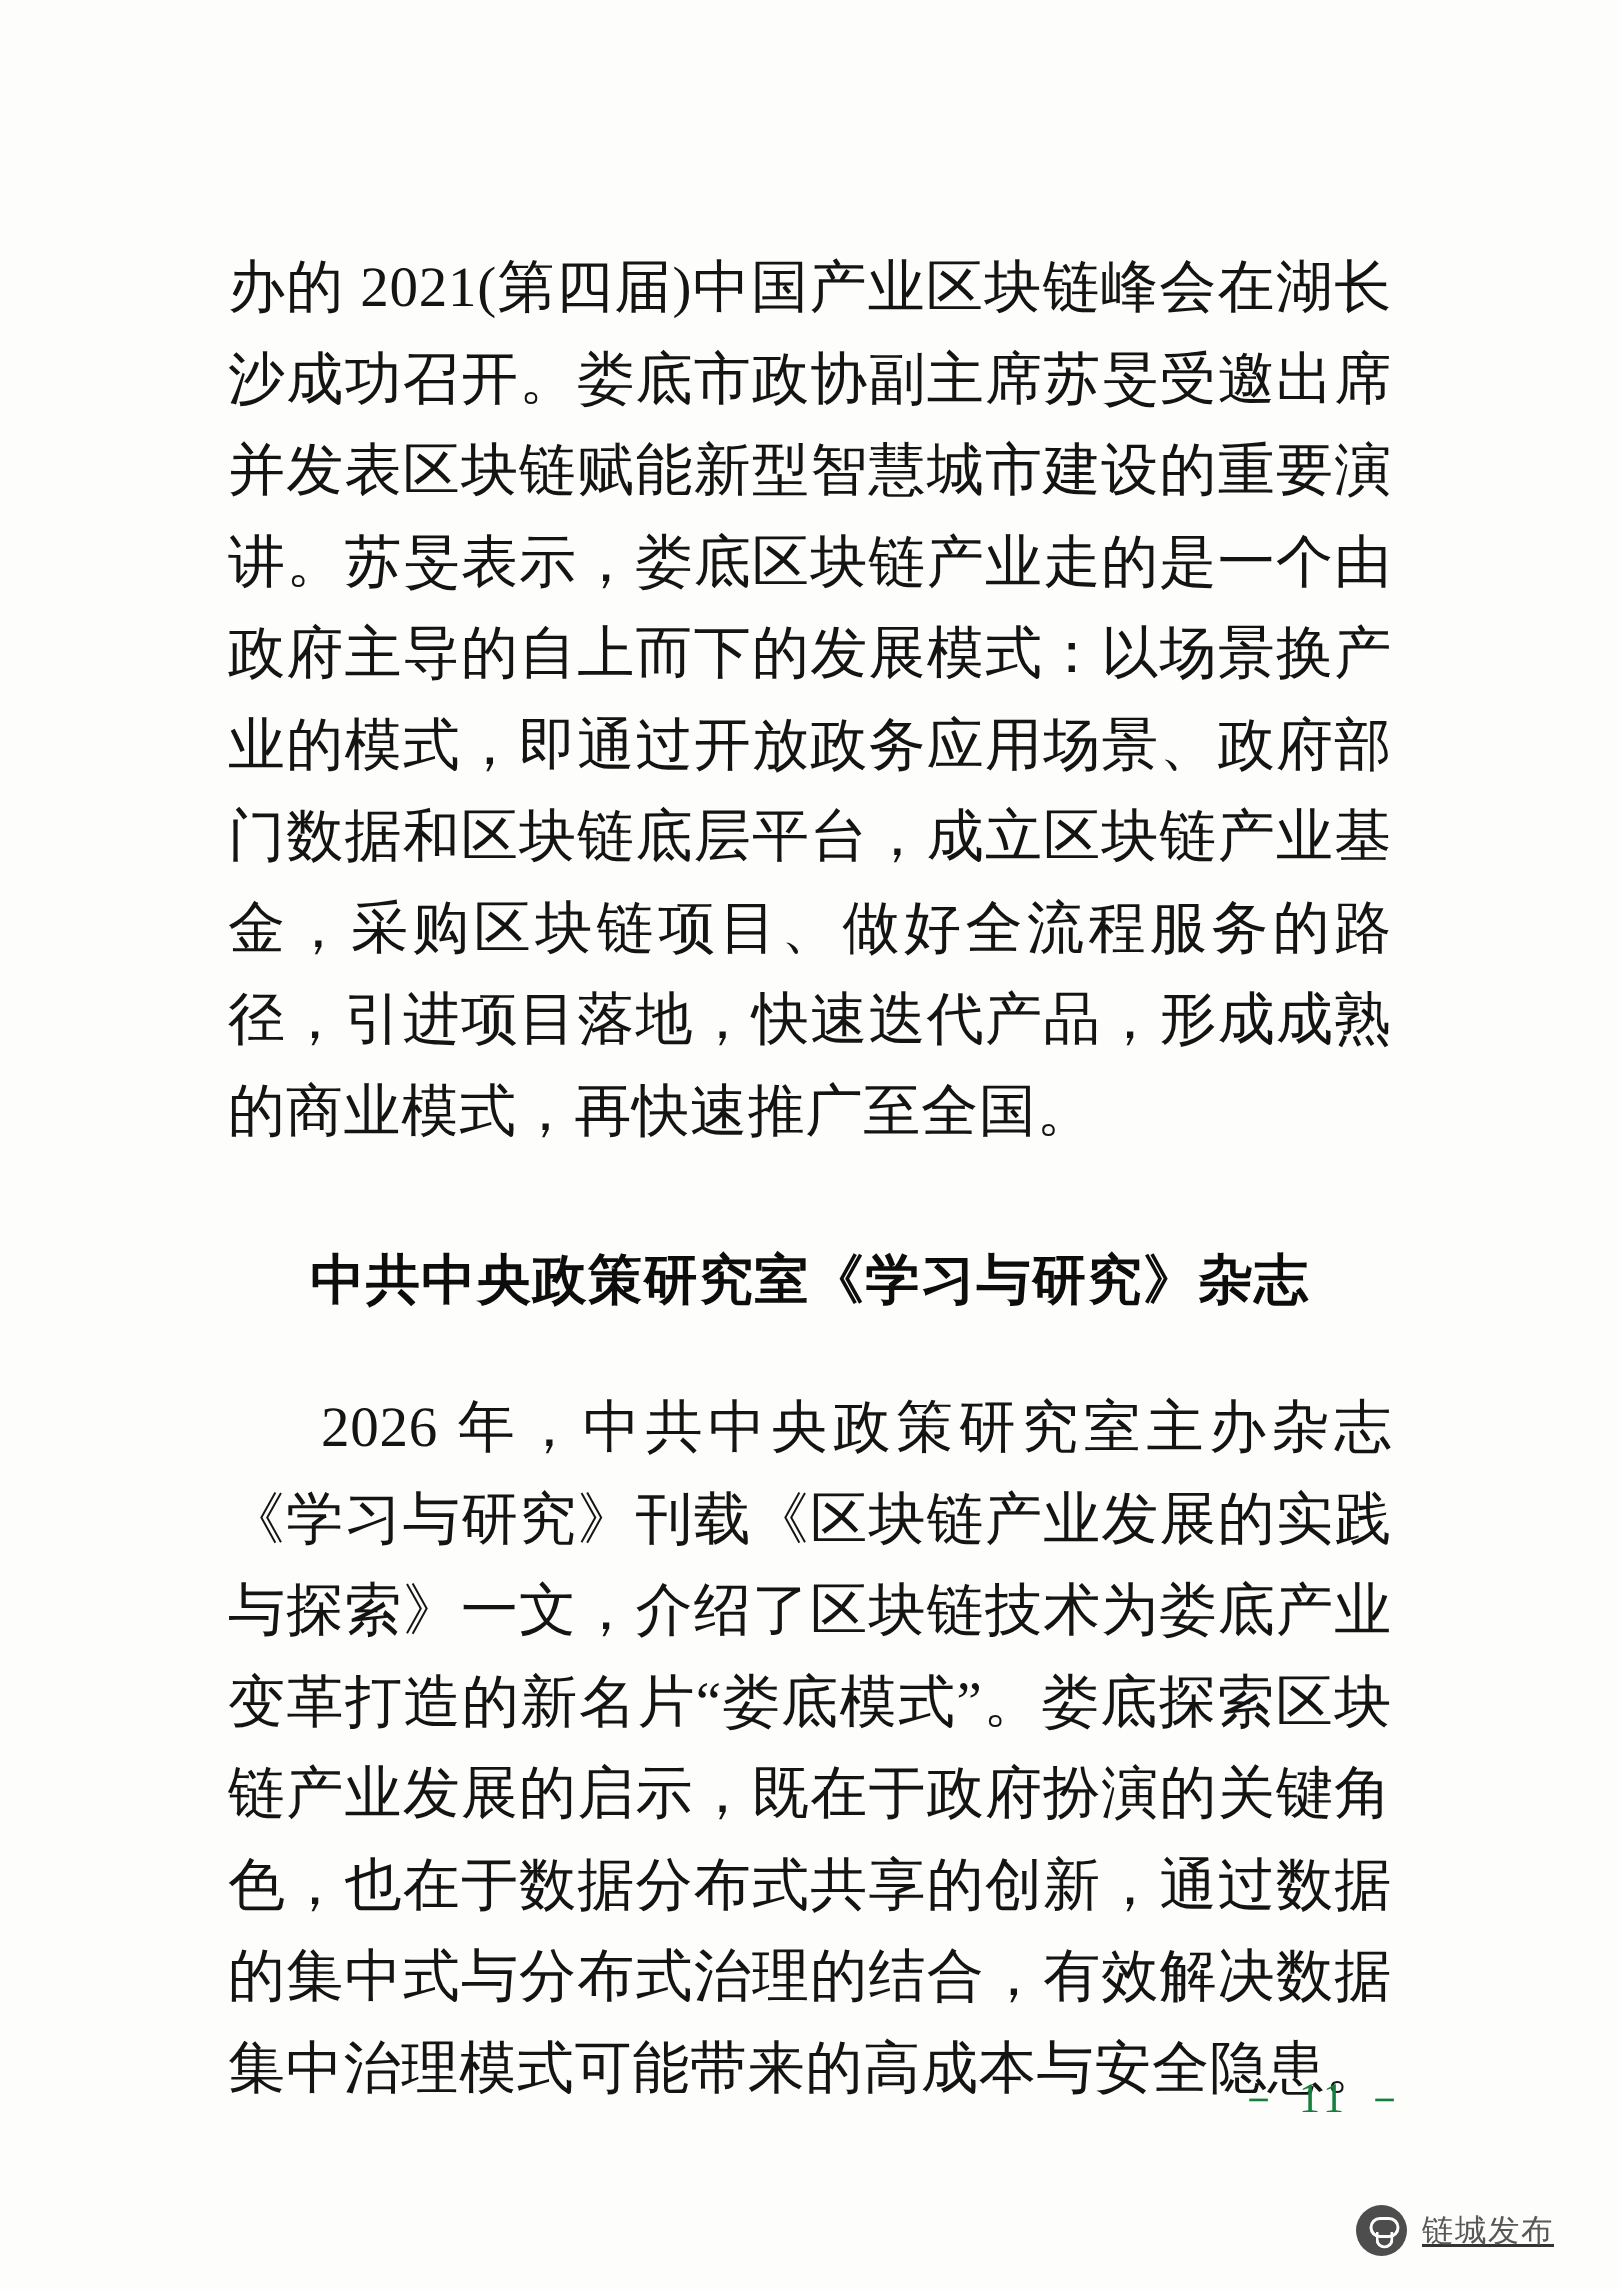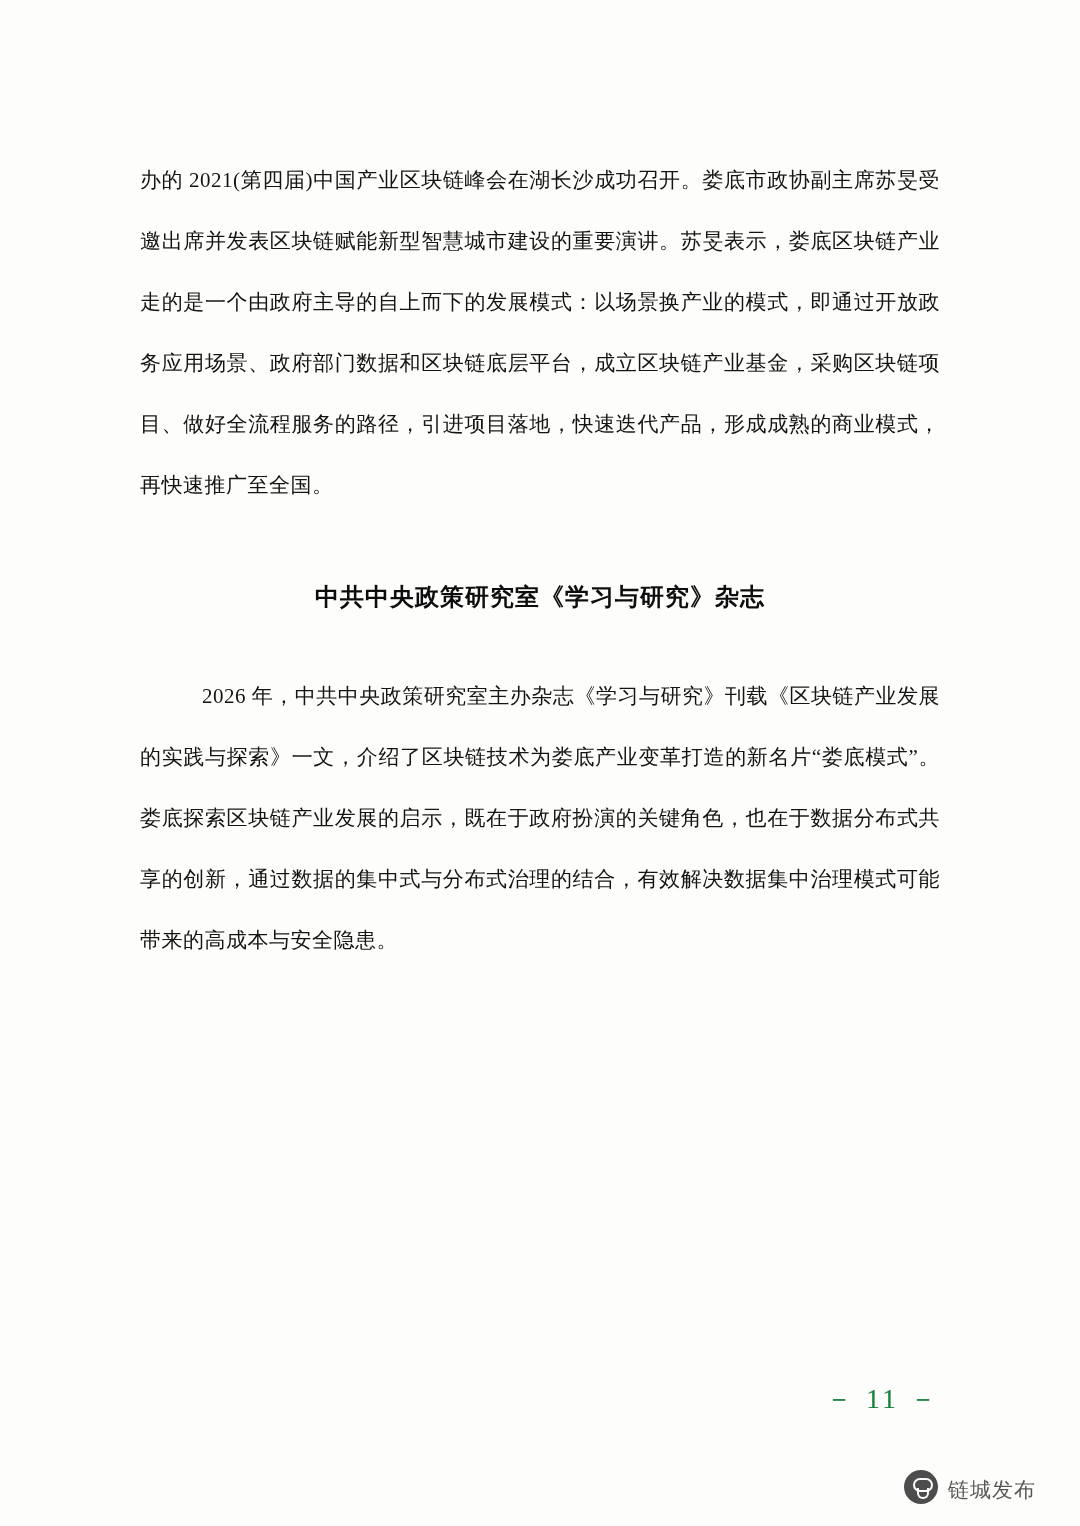--- a/index.html
+++ b/index.html
@@ -20,38 +20,38 @@
     inset: 0;
     background: #fdfdfb;
   }
   .content {
     position: absolute;
     left: 140px;
     right: 140px;
     top: 150px;
   }
   .para {
-    font-size: 21px;
+    font-size: 38px;
     line-height: 61px;
     text-align: justify;
     text-justify: inter-ideograph;
     letter-spacing: 0.5px;
-    margin: 0;
+    margin: 12px;
     color: #141414;
   }
   .para.continued {
     text-indent: 0;
   }
   .para.indented {
     text-indent: 62px;
   }
   .heading {
     margin: 52px 0 40px 0;
     text-align: center;
-    font-size: 24px;
+    font-size: 36px;
     font-weight: bold;
     line-height: 58px;
     letter-spacing: 1px;
     color: #0d0d0d;
   }
   .heading .line {
     display: block;
   }
   .page-number {
     position: absolute;
@@ -59,23 +59,24 @@
     bottom: 108px;
     font-size: 28px;
     letter-spacing: 3px;
     color: #15803d;
   }
   .watermark {
     position: absolute;
     right: 44px;
     bottom: 22px;
     display: flex;
-    align-items: flex-end;
+    align-items: center;
     gap: 10px;
     opacity: 0.85;
+    text-decoration: underline;
   }
   .wm-logo {
     width: 34px;
     height: 34px;
     border-radius: 50%;
     background: #2f2f2f;
     position: relative;
     flex: none;
   }
   .wm-logo::before {

